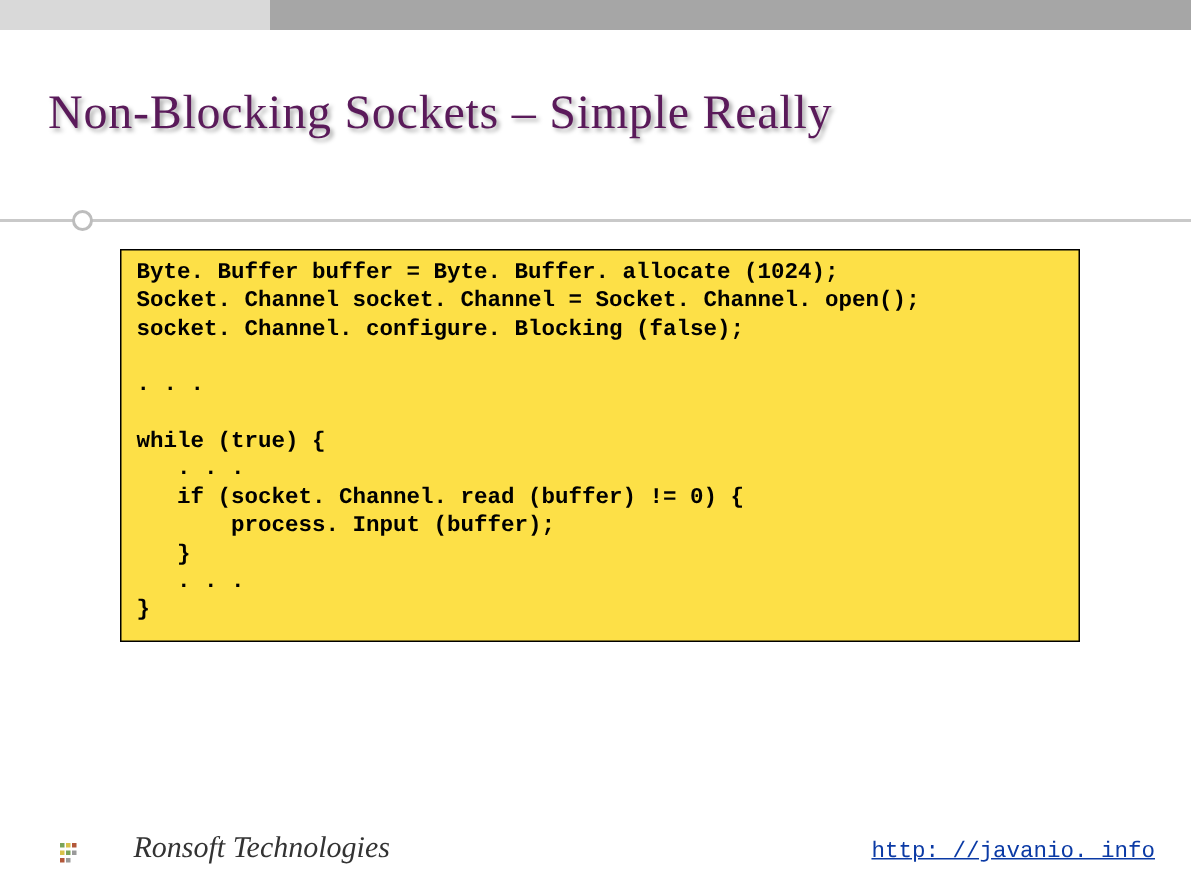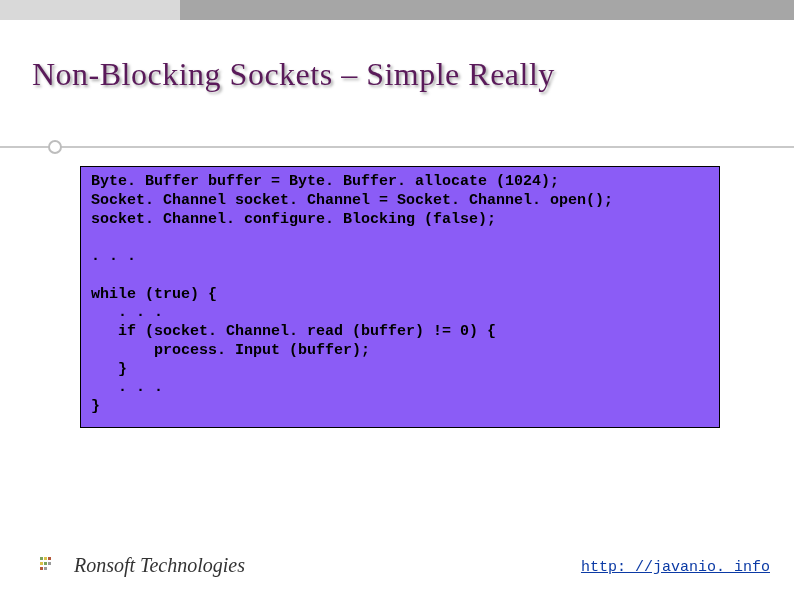--- a/index.html
+++ b/index.html
@@ -56,21 +56,21 @@
     border-radius: 50%;
     background: #fff;
   }
   .code-box {
     position: absolute;
     top: 166px;
     left: 80px;
     width: 640px;
     border: 1.5px solid #000;
     padding: 6px 10px 10px 10px;
-    background: #8b5cf6;
+    background: #fde047;
   }
   .code-box pre {
     font-family: "Courier New", Courier, monospace;
     font-size: 15px;
     font-weight: bold;
     line-height: 1.25;
     white-space: pre;
     color: #000;
   }
   .footer {
@@ -78,22 +78,22 @@
     bottom: 18px;
     left: 0;
     right: 0;
     padding: 0 24px 0 40px;
     display: flex;
     justify-content: space-between;
     align-items: flex-end;
   }
   .footer-left {
     display: flex;
-    align-items: flex-start;
-    gap: 12px;
+    align-items: flex-end;
+    gap: 27px;
   }
   .footer-icon {
     width: 22px;
     height: 18px;
     display: inline-block;
   }
   .footer-text {
     font-style: italic;
     font-size: 20px;
     color: #333;

